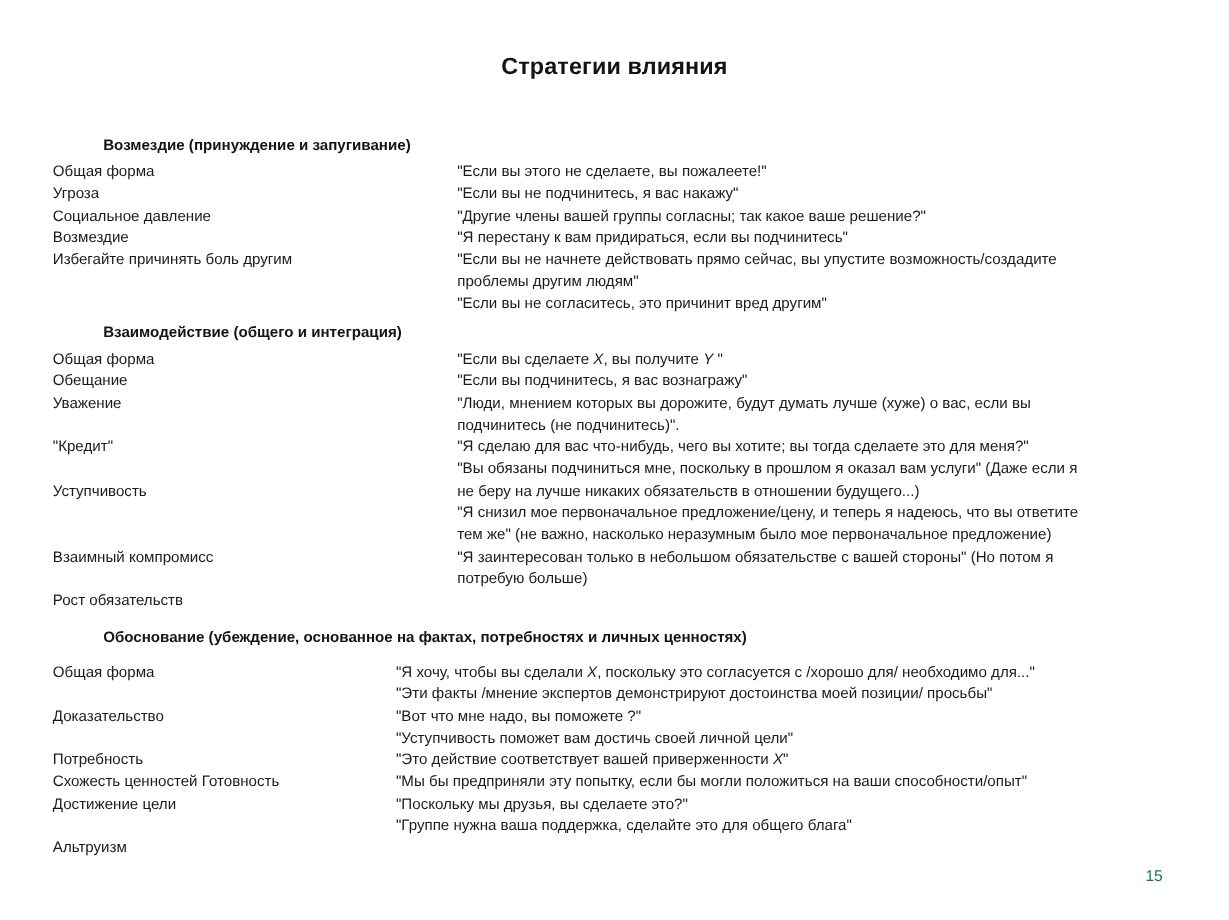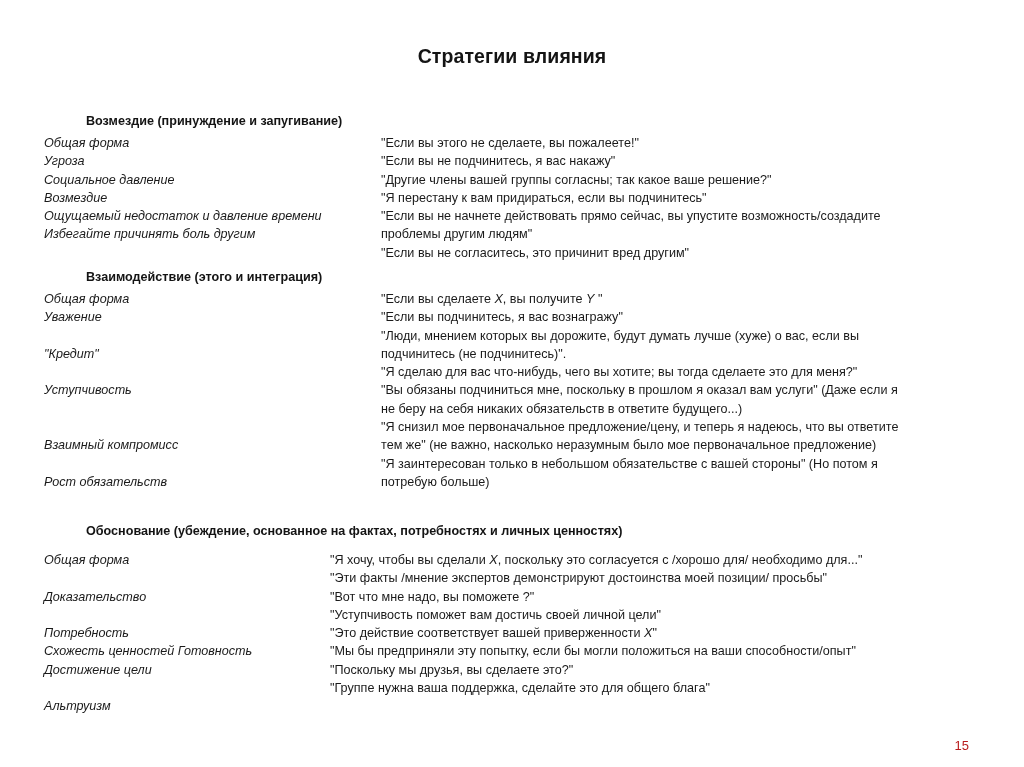--- a/index.html
+++ b/index.html
@@ -48,21 +48,20 @@
     padding-left: 42px;
   }
   .col {
     position: absolute;
     font-size: 12.6px;
     color: #1a1a1a;
   }
   .col-left {
     left: 44px;
     width: 340px;
-    font-style: italic;
   }
   .col-right-a {
     left: 381px;
     width: 600px;
   }
   .col-right-b {
     left: 330px;
     width: 660px;
   }
   .line {
@@ -75,76 +74,75 @@
     white-space: pre;
   }
   .ital {
     font-style: italic;
   }
   .page-number {
     position: absolute;
     right: 55px;
     top: 722px;
     font-size: 13px;
-    color: #b91c1c;
+    color: #15803d;
     text-align: right;
-    margin-top: 16px;
   }
 </style>
 </head>
 <body>
 
 <div id="page">
 
   <div class="page-title">Стратегии влияния</div>
 
   <div class="section" id="section-0" style="top:0;">
     <div class="section-heading" style="top:114px;">Возмездие (принуждение и запугивание)</div>
     <div class="col col-left" id="s0-left" style="top:134px;">
         <div class="line">Общая форма</div>
         <div class="line">Угроза</div>
         <div class="line">Социальное давление</div>
         <div class="line">Возмездие</div>
-        <div class="line">Ощущаемый недостаток и давление времени</div>
         <div class="line">Избегайте причинять боль другим</div>
       </div>
     <div class="col col-right-a" id="s0-right" style="top:134px;">
         <div class="line">"Если вы этого не сделаете, вы пожалеете!"</div>
         <div class="line">"Если вы не подчинитесь, я вас накажу"</div>
         <div class="line">"Другие члены вашей группы согласны; так какое ваше решение?"</div>
         <div class="line">"Я перестану к вам придираться, если вы подчинитесь"</div>
         <div class="line">"Если вы не начнете действовать прямо сейчас, вы упустите возможность/создадите</div>
         <div class="line">проблемы другим людям"</div>
         <div class="line">"Если вы не согласитесь, это причинит вред другим"</div>
       </div>
   </div>
 
   <div class="section" id="section-1" style="top:0;">
-    <div class="section-heading" style="top:270px;">Взаимодействие (этого и интеграция)</div>
+    <div class="section-heading" style="top:270px;">Взаимодействие (общего и интеграция)</div>
     <div class="col col-left" id="s1-left" style="top:290px;">
         <div class="line">Общая форма</div>
+        <div class="line">Обещание</div>
         <div class="line">Уважение</div>
         <div class="line blank">&nbsp;</div>
         <div class="line">"Кредит"</div>
         <div class="line blank">&nbsp;</div>
         <div class="line">Уступчивость</div>
         <div class="line blank">&nbsp;</div>
         <div class="line blank">&nbsp;</div>
         <div class="line">Взаимный компромисс</div>
         <div class="line blank">&nbsp;</div>
         <div class="line">Рост обязательств</div>
       </div>
     <div class="col col-right-a" id="s1-right" style="top:290px;">
         <div class="line">"Если вы сделаете <span class="ital">X</span>, вы получите <span class="ital">Y</span> "</div>
         <div class="line">"Если вы подчинитесь, я вас вознагражу"</div>
         <div class="line">"Люди, мнением которых вы дорожите, будут думать лучше (хуже) о вас, если вы</div>
         <div class="line">подчинитесь (не подчинитесь)".</div>
         <div class="line">"Я сделаю для вас что-нибудь, чего вы хотите; вы тогда сделаете это для меня?"</div>
         <div class="line">"Вы обязаны подчиниться мне, поскольку в прошлом я оказал вам услуги" (Даже если я</div>
-        <div class="line">не беру на себя никаких обязательств в ответите будущего...)</div>
+        <div class="line">не беру на лучше никаких обязательств в отношении будущего...)</div>
         <div class="line">"Я снизил мое первоначальное предложение/цену, и теперь я надеюсь, что вы ответите</div>
         <div class="line">тем же" (не важно, насколько неразумным было мое первоначальное предложение)</div>
         <div class="line">"Я заинтересован только в небольшом обязательстве с вашей стороны" (Но потом я</div>
         <div class="line">потребую больше)</div>
       </div>
   </div>
 
   <div class="section" id="section-2" style="top:0;">
     <div class="section-heading" style="top:524px;text-align:right;">Обоснование (убеждение, основанное на фактах, потребностях и личных ценностях)</div>
     <div class="col col-left" id="s2-left" style="top:551px;">

